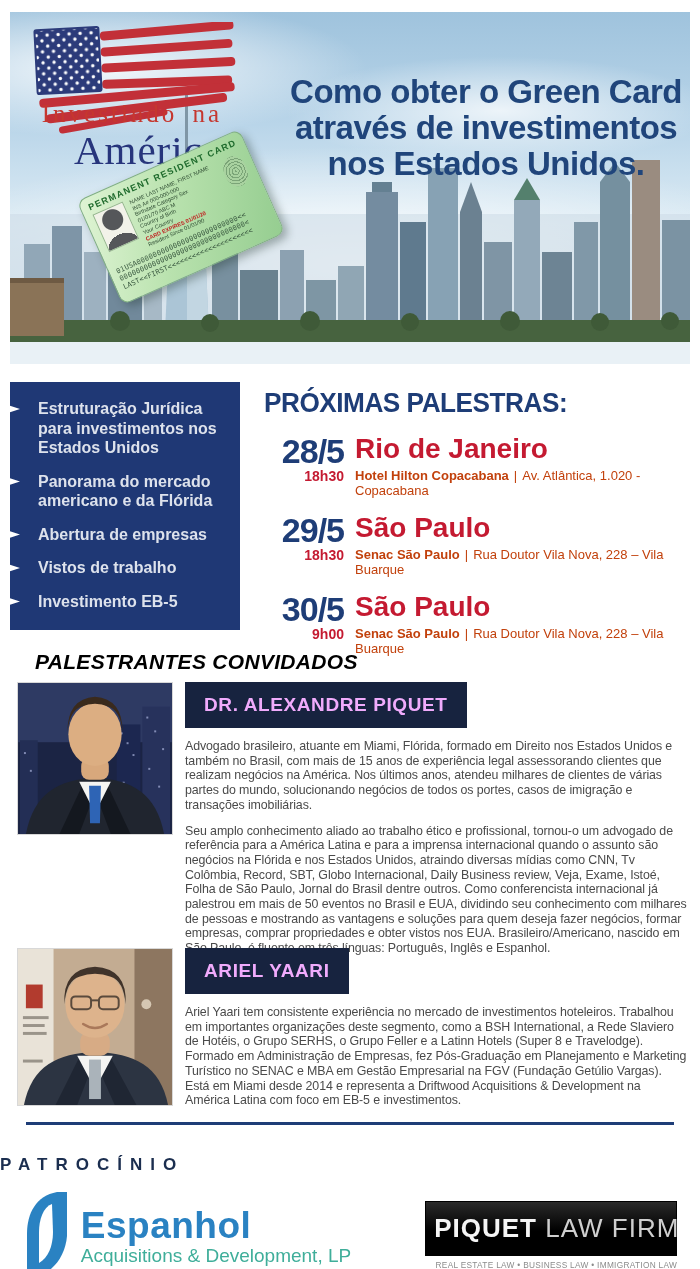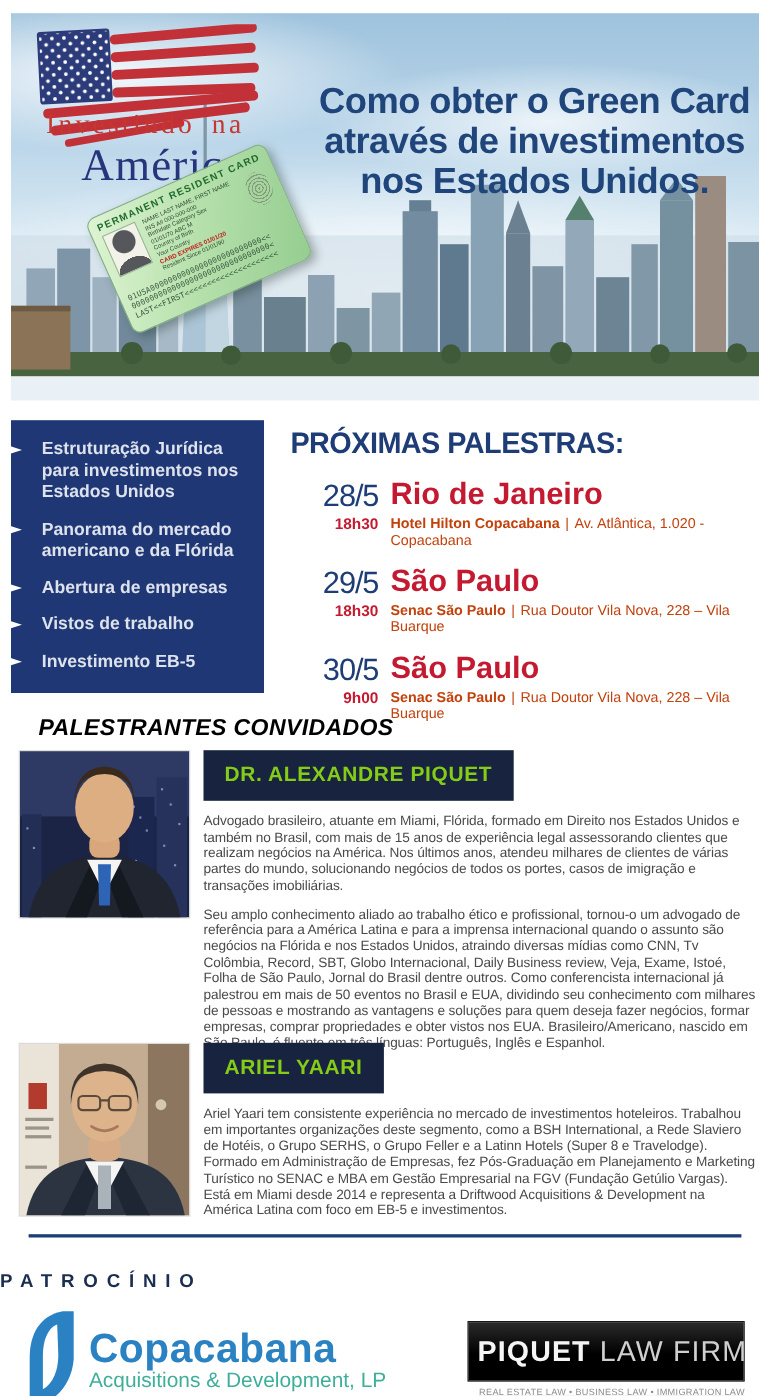--- a/index.html
+++ b/index.html
@@ -49,37 +49,37 @@
     padding:17px 14px 18px 28px; }
   .topic { position:relative; font-weight:bold; font-size:16px; line-height:19.5px; margin-bottom:14px; }
   .topic:last-child { margin-bottom:0; }
   .topic-arrow { position:absolute; left:-43px; top:2px; width:25px; height:16px; background:#ffffff;
     clip-path:polygon(0 0, 100% 50%, 0 100%, 32% 50%); }
   .events { flex:1; padding:6px 0 0 24px; }
   .events-heading { margin:0; color:#1e3d77; font-size:27px; font-weight:bold; letter-spacing:-0.5px;
     transform:scaleX(.97); transform-origin:left; }
   .event { display:flex; margin-top:16px; }
   .when { width:80px; flex:none; text-align:right; }
-  .date { font-size:28px; line-height:32px; font-weight:normal; color:#1e3d77; letter-spacing:-1px; }
+  .date { font-size:34px; line-height:32px; font-weight:bold; color:#1e3d77; letter-spacing:-1px; }
   .time { margin-top:1px; font-size:14px; font-weight:bold; color:#c41a31; }
   .what { padding-left:11px; }
   .city { font-size:28px; line-height:28px; font-weight:bold; color:#c41a31; }
   .venue-line { margin-top:5px; font-size:13px; color:#c2410c; }
   .venue { font-weight:bold; }
   .sep { padding:0 5px; }
 
   
   .speakers-heading { position:absolute; left:35px; top:650px; margin:0;
     color:#000000; font-size:21px; font-weight:bold; letter-spacing:.3px;font-style:italic; }
   .speaker { position:absolute; left:17px; right:12px; }
   .speaker-1 { top:682px; }
   .speaker-2 { top:948px; }
   .photo { position:absolute; left:0; top:0; width:156px; border:1px solid #d8d8d8; display:block; }
   .sp-content { margin-left:168px; }
-  .nameplate { display:inline-block; background:#17233f; color:#84cc16; font-weight:bold;
+  .nameplate { display:inline-block; background:#17233f; color:#f0abfc; font-weight:bold;
     font-size:19px; letter-spacing:.6px; padding:12px 19px; }
   .bio p { margin:11px 0 0 0; color:#4a4a4a; font-size:12.4px; line-height:14.7px; letter-spacing:-0.1px; }
 
   
   .footer { position:absolute; left:0; top:1122px; width:700px; }
   .divider { height:3px; background:#1e3d77; margin:0 26px; }
   .sponsor-heading { margin:30px 0 0 0; text-align:left; color:#1b2e4f;
     font-size:17px; font-weight:bold; letter-spacing:8px; }
   .logos { display:flex; justify-content:center; align-items:flex-start; gap:74px; margin-top:14px; }
   .driftwood { display:flex; align-items:flex-start; margin-top:2px; }
@@ -333,21 +333,21 @@
     <div class="divider"></div>
     <div class="sponsor-heading">PATROCÍNIO</div>
     <div class="logos">
 
       <div class="driftwood">
         <svg class="dw-icon" width="48" height="90" viewBox="0 0 48 90" aria-hidden="true">
           <path d="M34 1 C13 5 4 22 4 43 L4 89 C27 85 42 68 44 45 L44 1 Z" fill="#2a82c2"></path>
           <path d="M29 13 C20 16 16 29 16 41 L16 72 C25 67 30 55 30 41 Z" fill="#ffffff"></path>
         </svg>
         <div class="dw-text">
-          <div class="dw-name">Copacabana</div>
+          <div class="dw-name">Espanhol</div>
           <div class="dw-sub">Acquisitions &amp; Development, LP</div>
         </div>
       </div>
 
       <div class="piquet">
         <div class="plf-box">
           <span class="plf-bold">PIQUET</span><span class="plf-rest"> LAW FIRM</span>
         </div>
         <div class="plf-line1">REAL ESTATE LAW • BUSINESS LAW • IMMIGRATION LAW</div>
 

